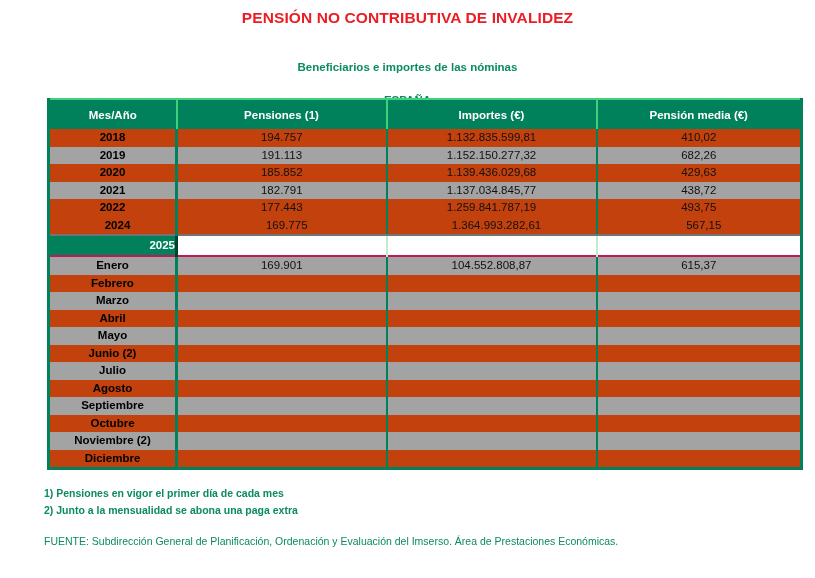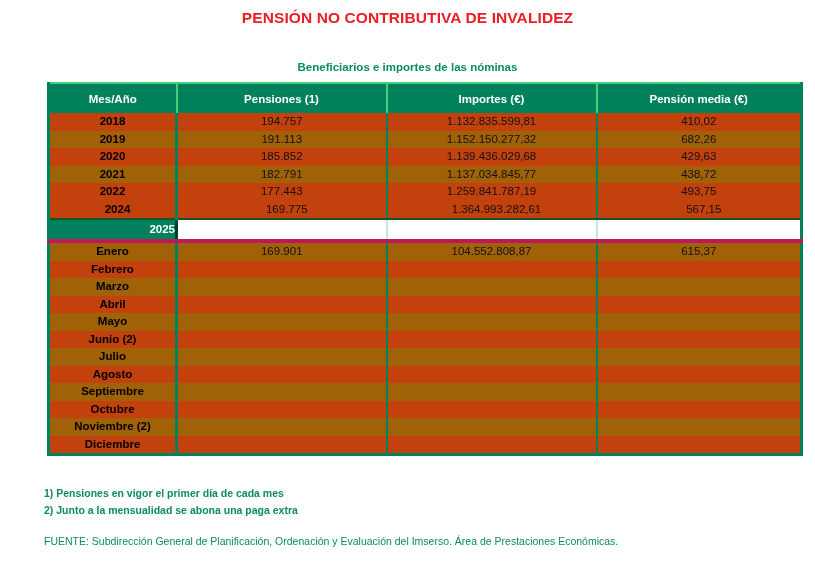--- a/index.html
+++ b/index.html
@@ -34,21 +34,21 @@
     color:#0B8A63;
     font-size:11.5px;
     font-weight:bold;
     margin:0;
     line-height:16px;
   }
 
   
   .table-wrap{
     position:absolute;
-    left:47px; top:82px;
+    left:47px; top:98px;
     width:753px;
   }
   table.data{
     border-collapse:collapse;
     width:753px;
     table-layout:fixed;
     border-top:2px solid #3FD07A;
     border-left:3px solid #00805B;
     border-right:3px solid #00805B;
     border-bottom:3px solid #00805B;
@@ -79,40 +79,40 @@
     color:#111111;
     border-right:2px solid #00805B;
   }
   tbody td:last-child{border-right:none;}
   tbody td.label{
     font-weight:bold;
     color:#000000;
     border-right:3px solid #00805B;
   }
   tr.alt td{background:#c2410c;}
-  tr.plain td{background:#a16207;}
+  tr.plain td{background:#a3a3a3;}
 
   
   tr.yearsep td{
     background:#ffffff;
     border-right:2px solid #BFEBCF;
     height:19px;
     line-height:19px;
   }
   tr.yearsep td.label{
     background:#00805B;
     color:#ffffff;
     font-weight:bold;
     border-right:3px solid #00402E;
     text-align:right;
   }
   tr.yearsep td:last-child{border-right:none;}
   tr.yearsep{ }
-  tr.aboveyear td{border-bottom:2px solid #14532d;padding-left:10px;}
-  tr.belowyear td{border-top:4px solid #be185d;margin-top:22px;}
+  tr.aboveyear td{border-bottom:2px solid #737373;padding-left:10px;}
+  tr.belowyear td{border-top:2px solid #be185d;margin-top:22px;}
 
   
   .notes{
     position:absolute;
     left:44px; top:485px;
     color:#0B8A63;
     font-size:10.5px;
     font-weight:bold;
     line-height:17px;
   }

